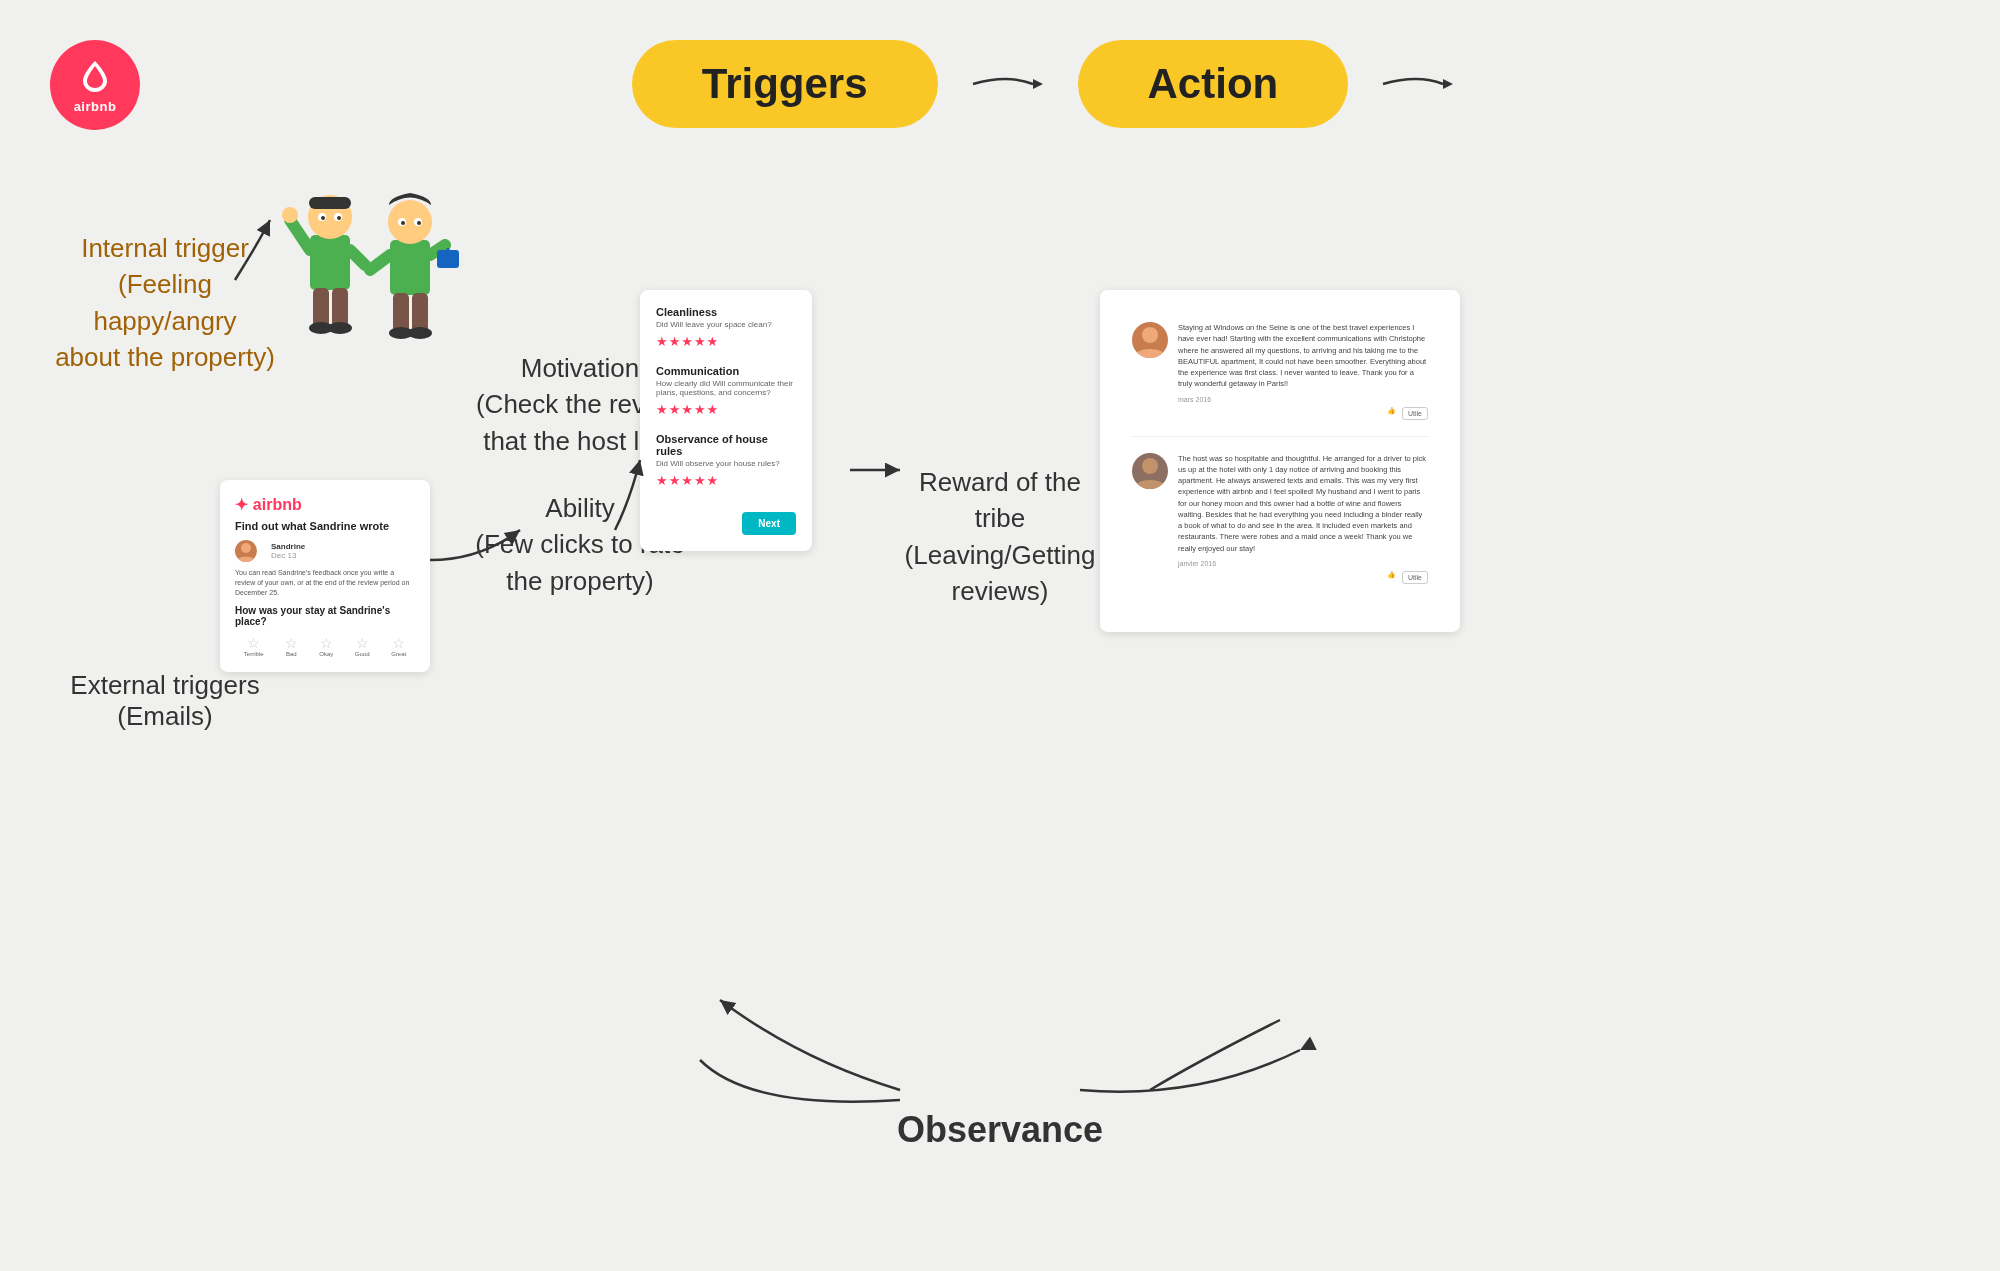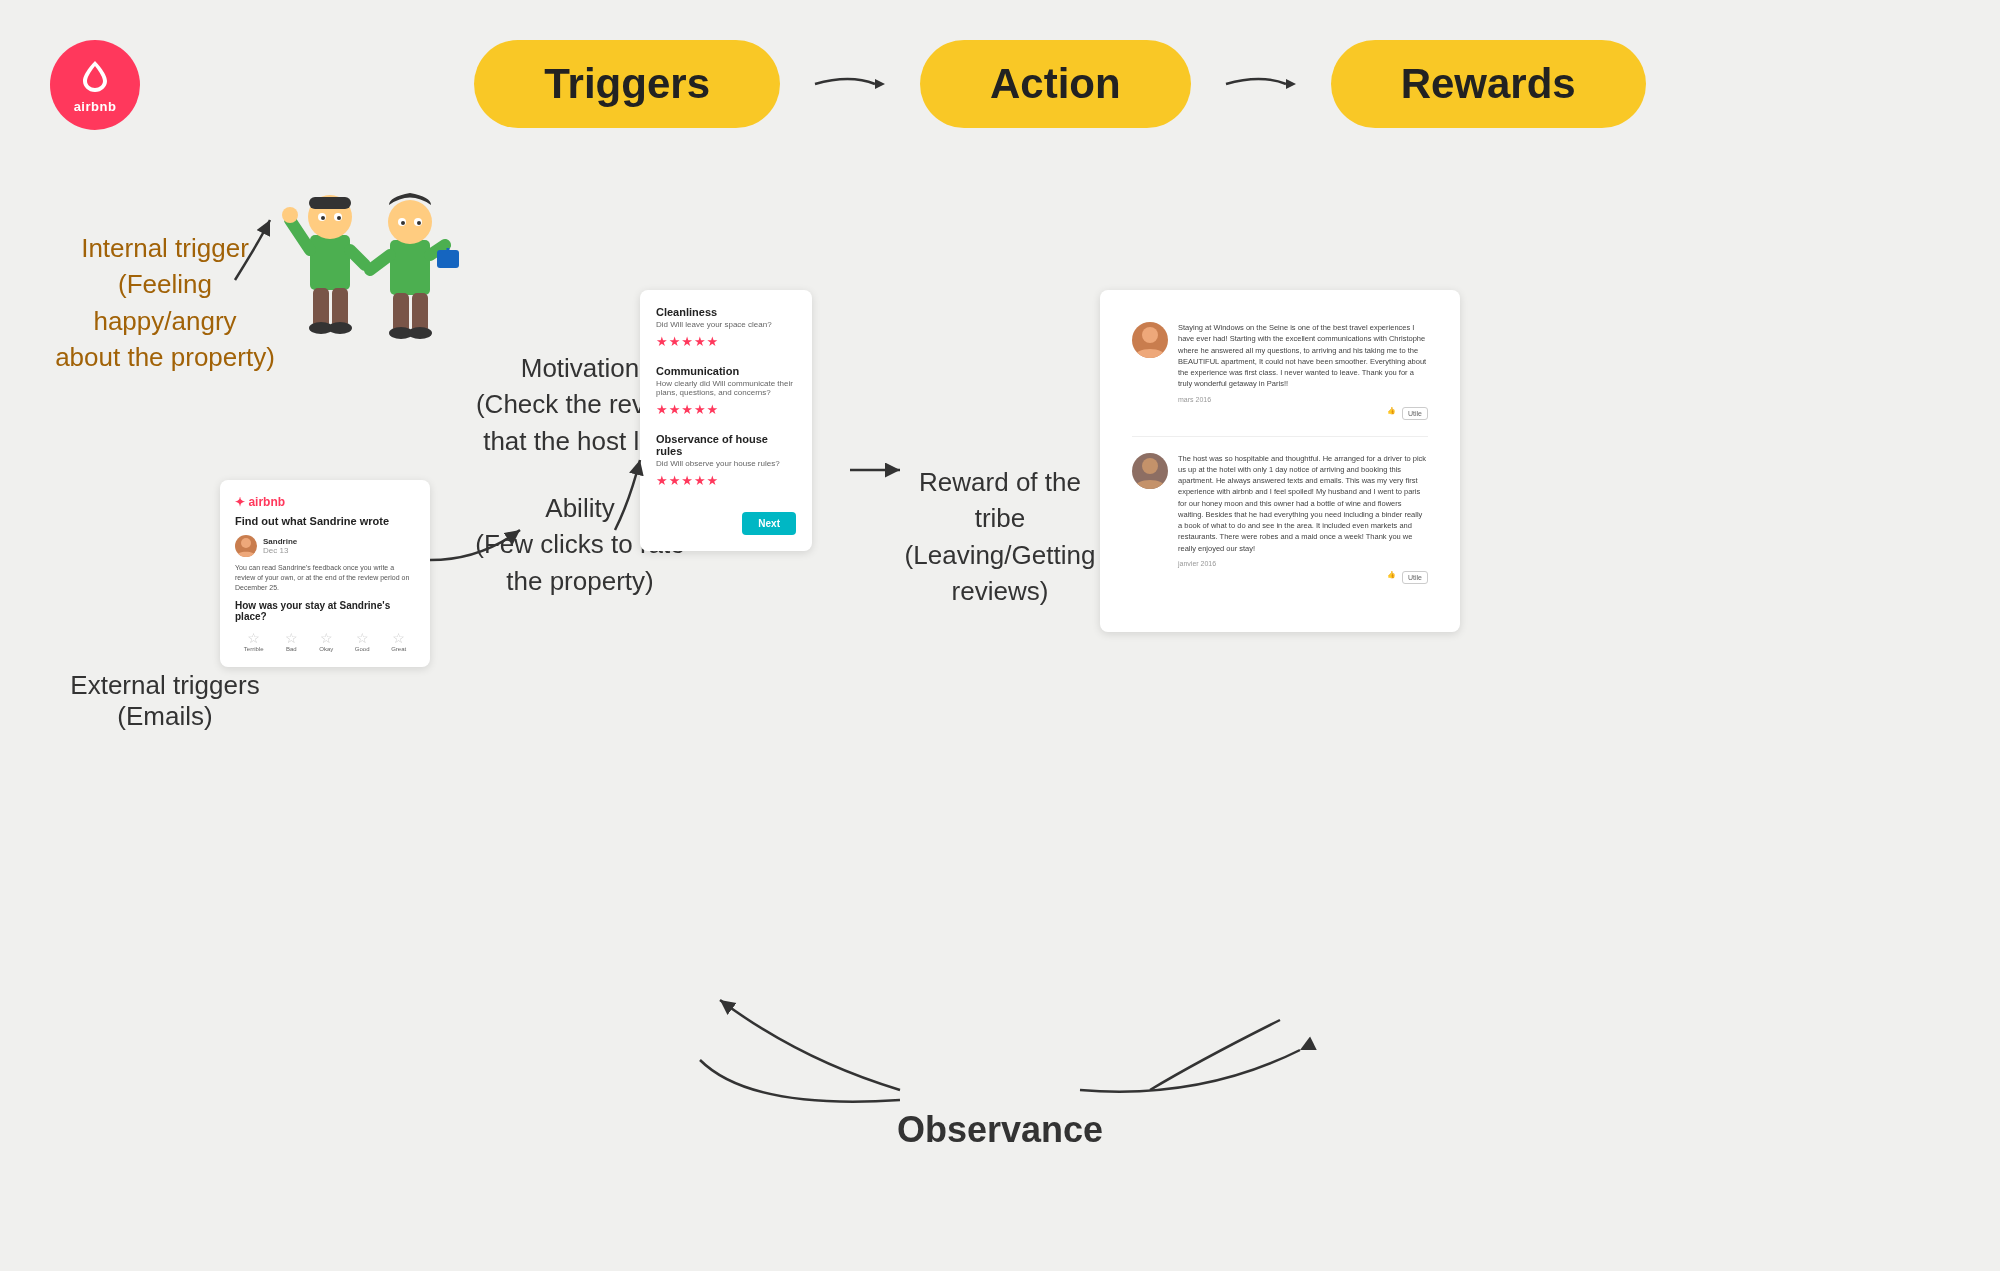--- a/index.html
+++ b/index.html
@@ -85,34 +85,34 @@
       width: 210px;
       background: white;
       border-radius: 8px;
       padding: 15px;
       box-shadow: 0 2px 8px rgba(0,0,0,0.12);
       font-size: 9px;
       color: #333;
     }
     .email-card .card-logo {
       color: #ff385c;
-      font-size: 12px;
+      font-size: 16px;
       font-weight: bold;
       margin-bottom: 6px;
     }
     .email-card .card-title {
       font-size: 11px;
       font-weight: 700;
       margin-bottom: 8px;
       color: #222;
     }
     .email-card .card-user-row {
       display: flex;
       align-items: center;
-      gap: 6px;
+      gap: 14px;
       margin-bottom: 6px;
     }
     .email-card .user-avatar {
       width: 22px;
       height: 22px;
       border-radius: 50%;
       background: #ddd;
       overflow: hidden;
     }
     .email-card .card-body-text {
@@ -340,21 +340,20 @@
       <polygon points="65,10 75,15 65,20" fill="#333"></polygon>
     </svg>
   </div>
   <div class="pill">Action</div>
   <div class="arrow-connector">
     <svg width="80" height="30" viewBox="0 0 80 30">
       <path d="M5 15 Q40 5 65 15" stroke="#333" stroke-width="2.5" fill="none"></path>
       <polygon points="65,10 75,15 65,20" fill="#333"></polygon>
     </svg>
   </div>
-  <div class="pill">Rewards</div>
 </div>
 
 <div class="internal-trigger-text">
   <span>Internal trigger</span><br>
   <span>(Feeling happy/angry</span><br>
   <span>about the property)</span>
 </div>
 
 <div class="person-svg">
   <svg width="230" height="200" viewBox="0 0 230 200">

